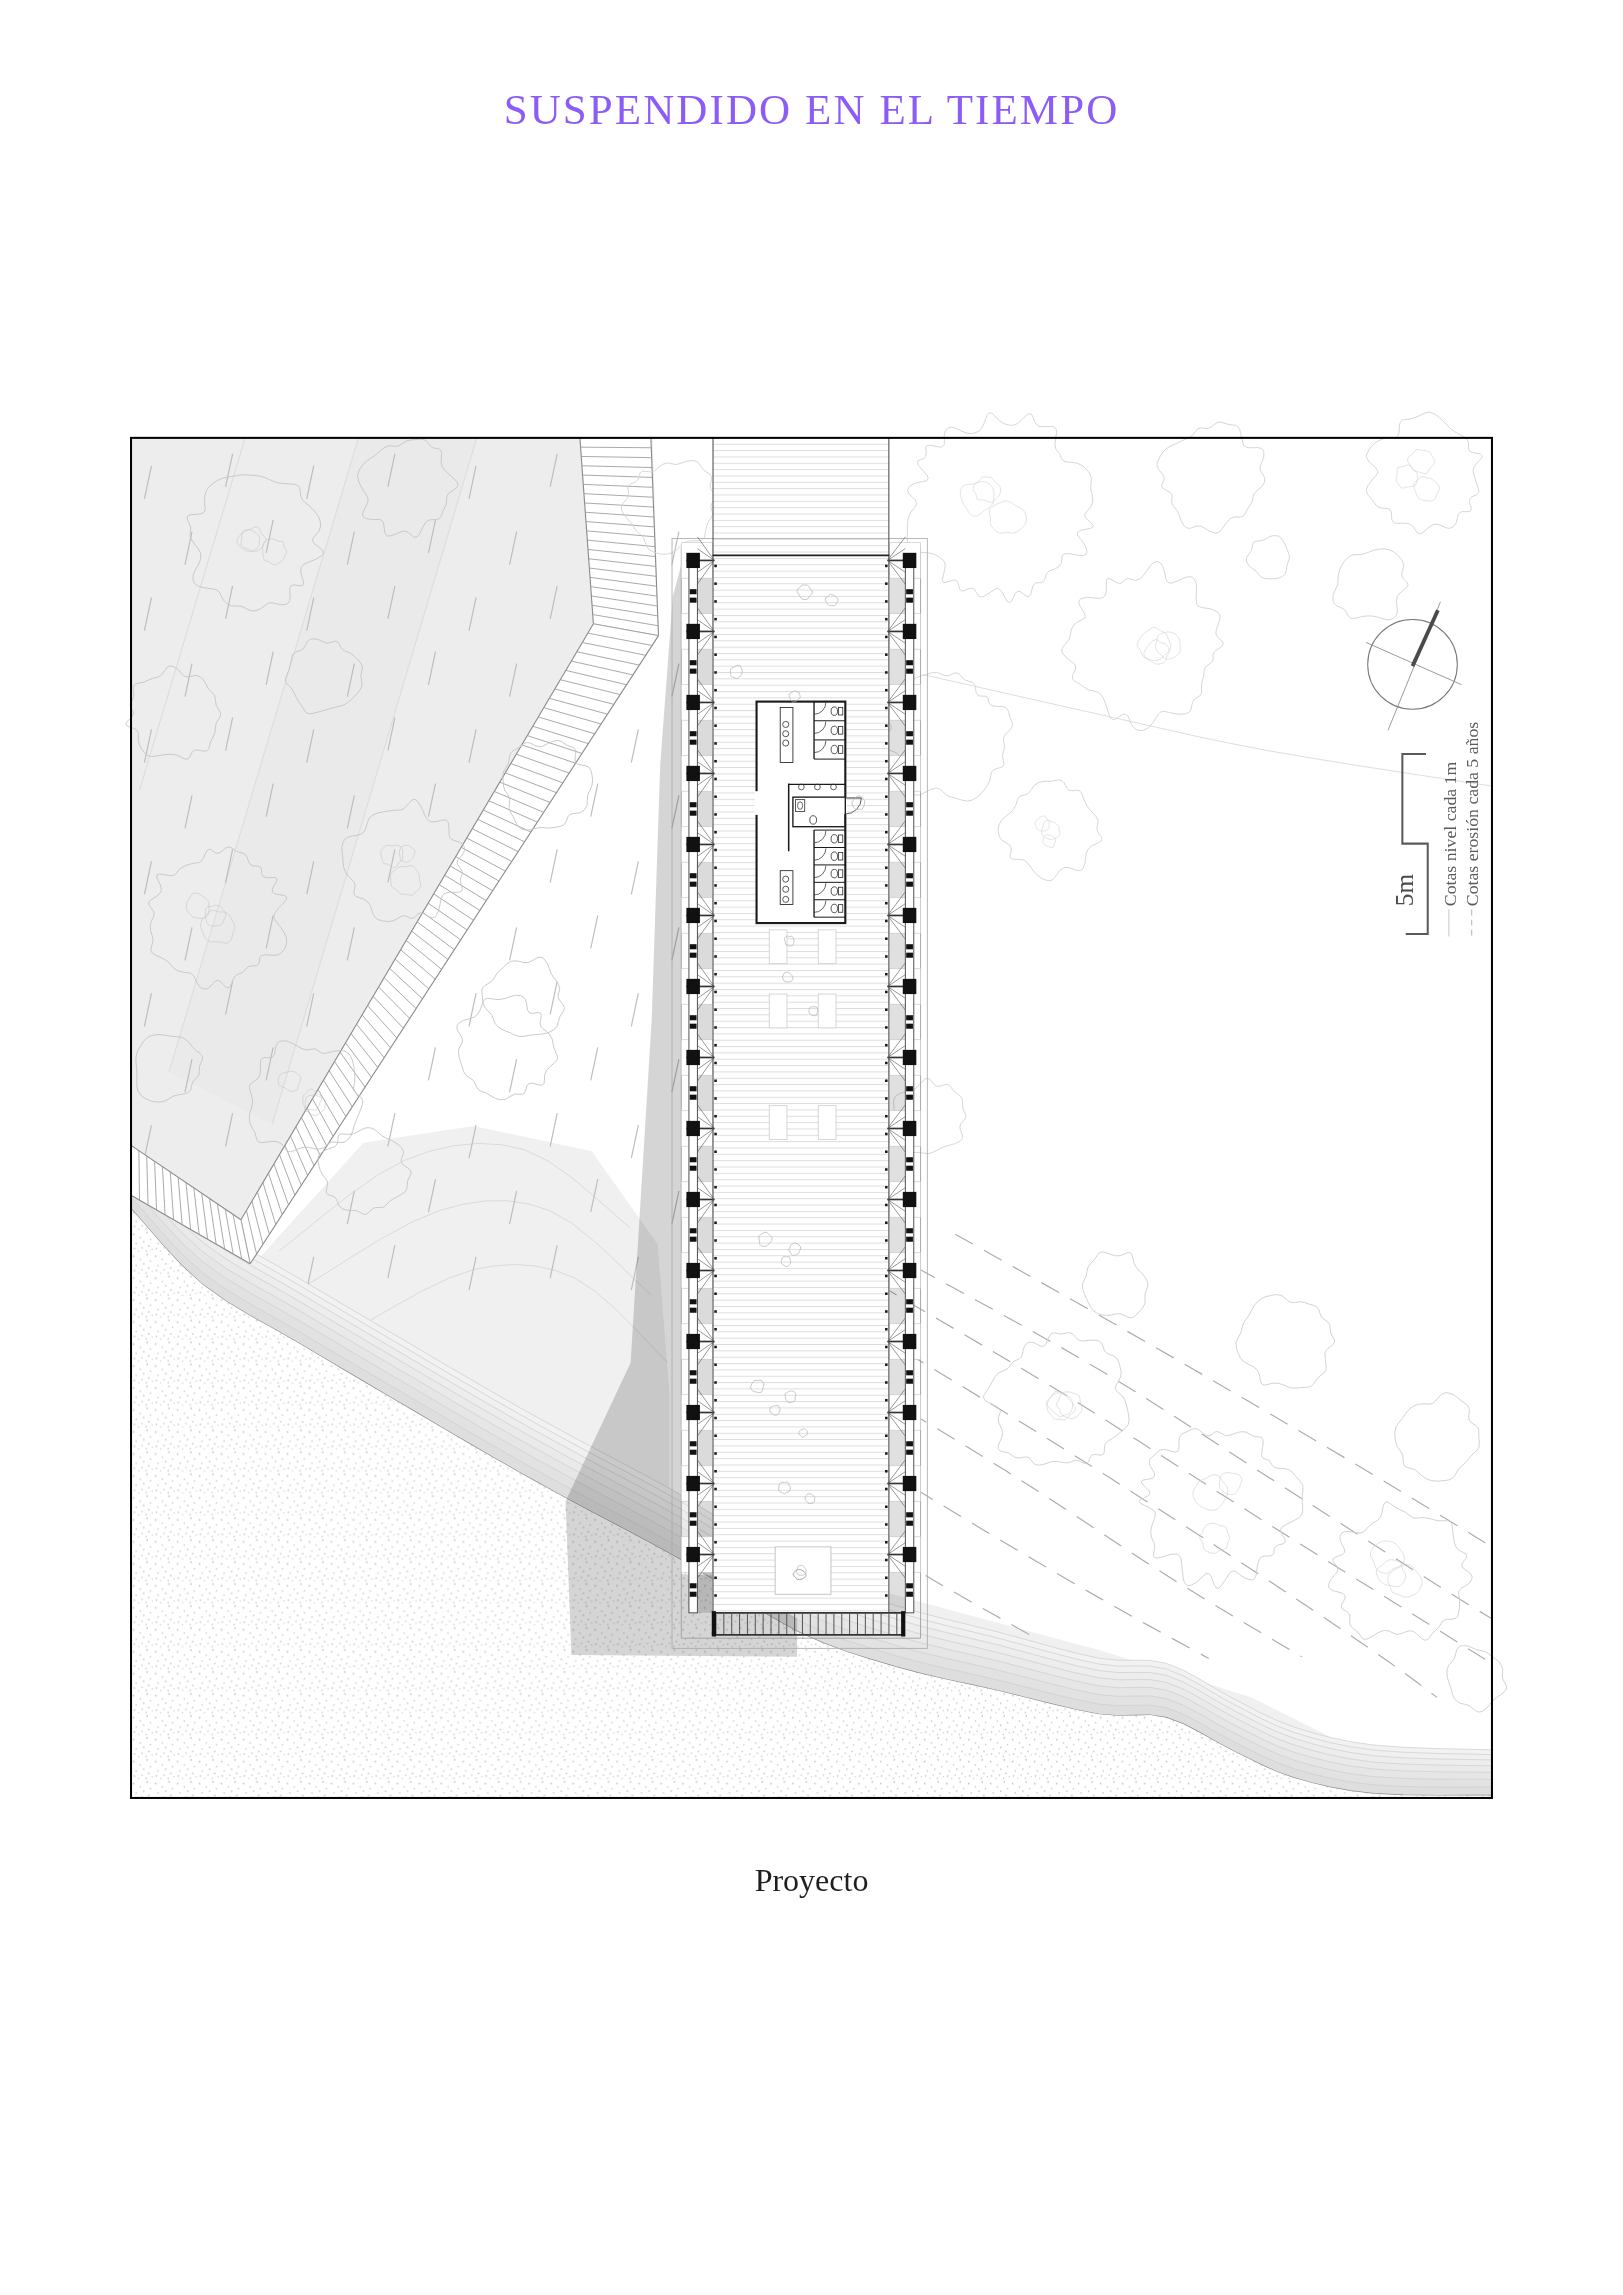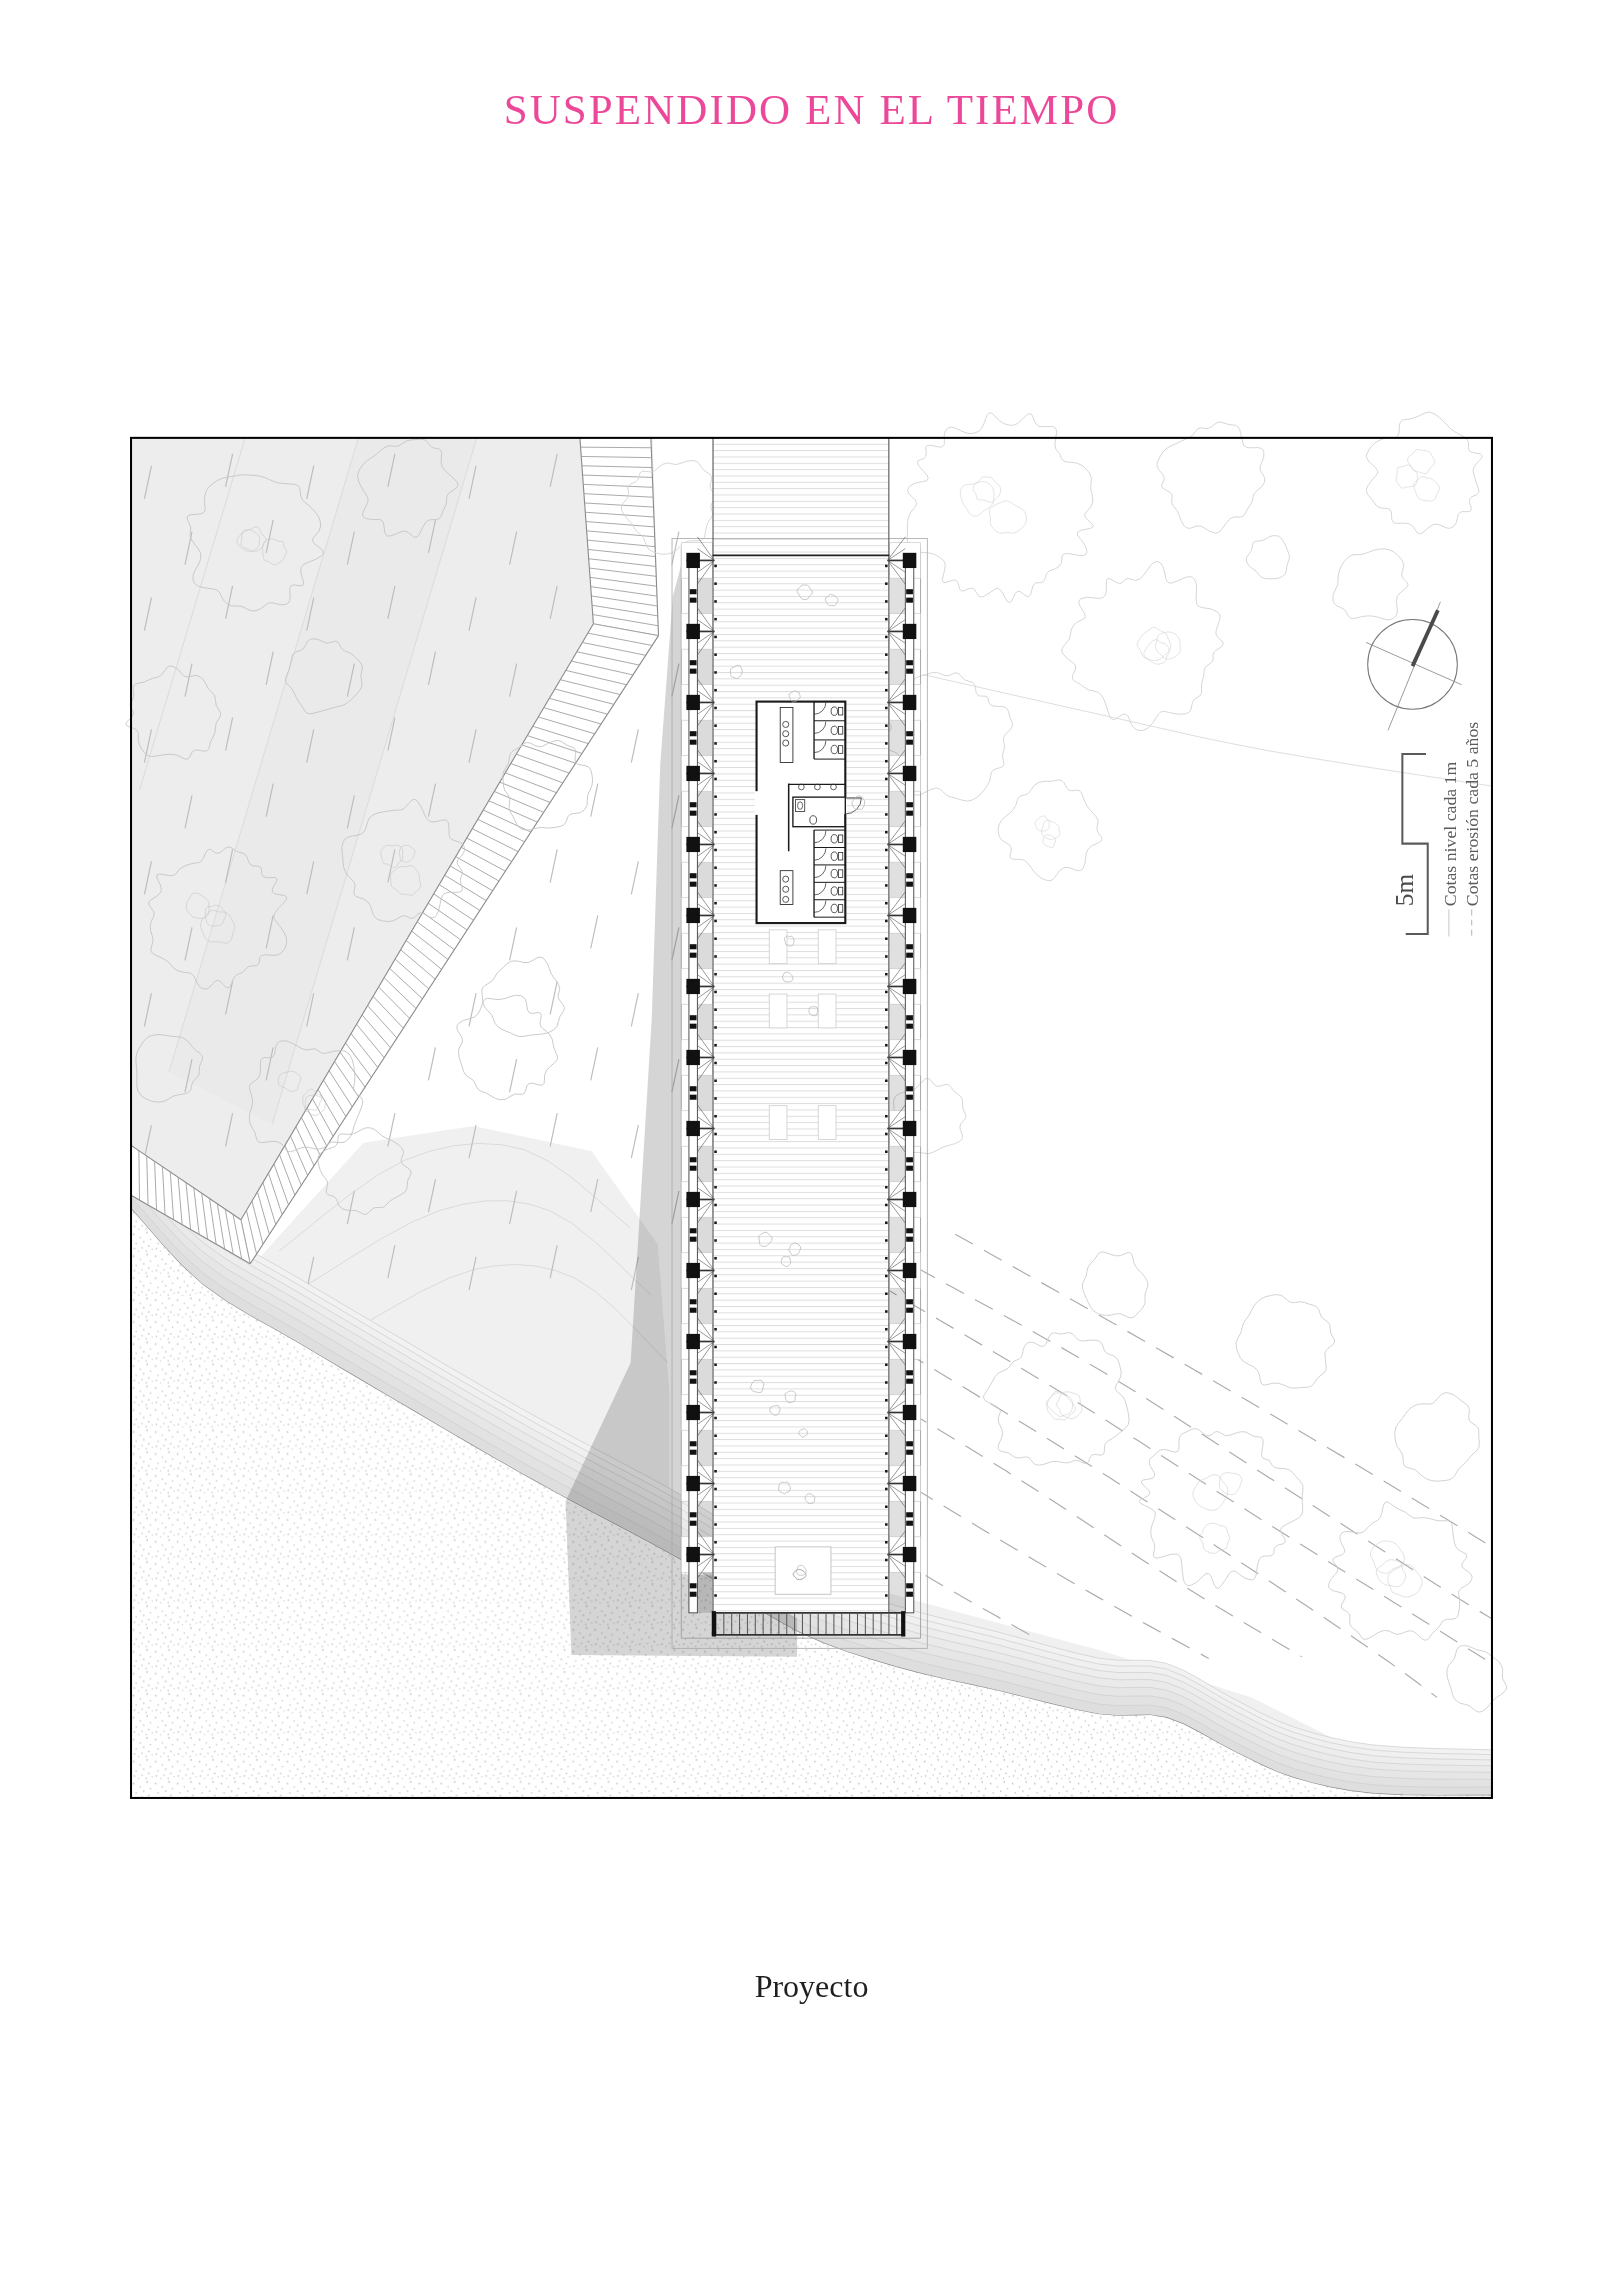--- a/index.html
+++ b/index.html
@@ -1,21 +1,21 @@
 <!DOCTYPE html>
 <html style="font-size:13.5px"><head>
 <meta charset="utf-8">
 <style>
   html,body{margin:0;padding:0;background:#ffffff;}
   body{width:1623px;height:2295px;position:relative;overflow:hidden;
        font-family:"Liberation Serif","DejaVu Serif",serif;}
   .sheet{position:absolute;inset:0;background:#fff;}
   .title{position:absolute;top:85px;left:0;width:1623px;text-align:center;
-         font-size:43px;letter-spacing:2.1px;color:#ec4899;white-space:nowrap;}
-  .caption{position:absolute;top:1966px;left:0;width:1623px;text-align:center;
+         font-size:43px;letter-spacing:2.1px;color:#8b5cf6;white-space:nowrap;}
+  .caption{position:absolute;top:1860px;left:0;width:1623px;text-align:center;
            font-size:32px;line-height:40px;color:#1f1f1f;}
   svg{position:absolute;inset:0;}
   text{font-family:"Liberation Serif","DejaVu Serif",serif;fill:#555;}
   .t30{font-size:30px;fill:#4a4a4a;}
   .t21{font-size:21px;fill:#5a5a5a;}
 </style>
 </head>
 <body>
 
 <div class="sheet">

